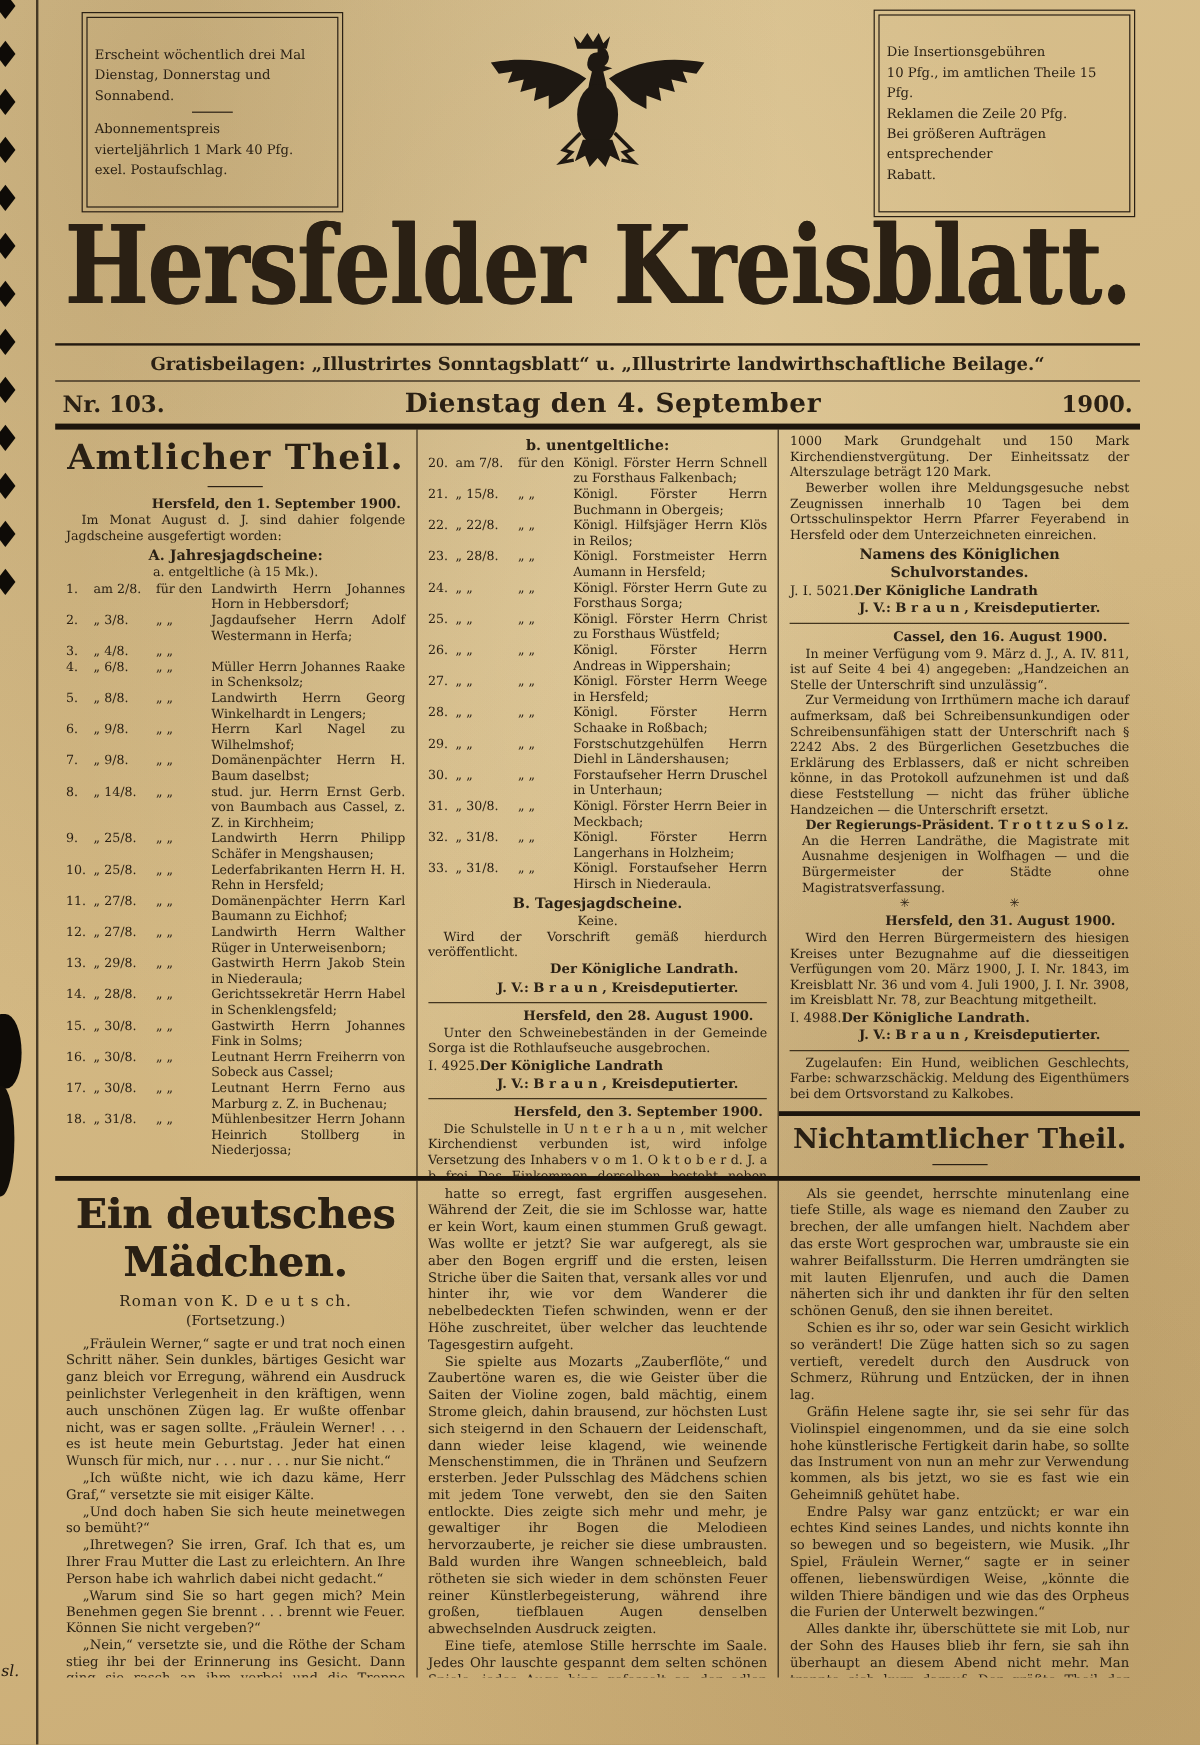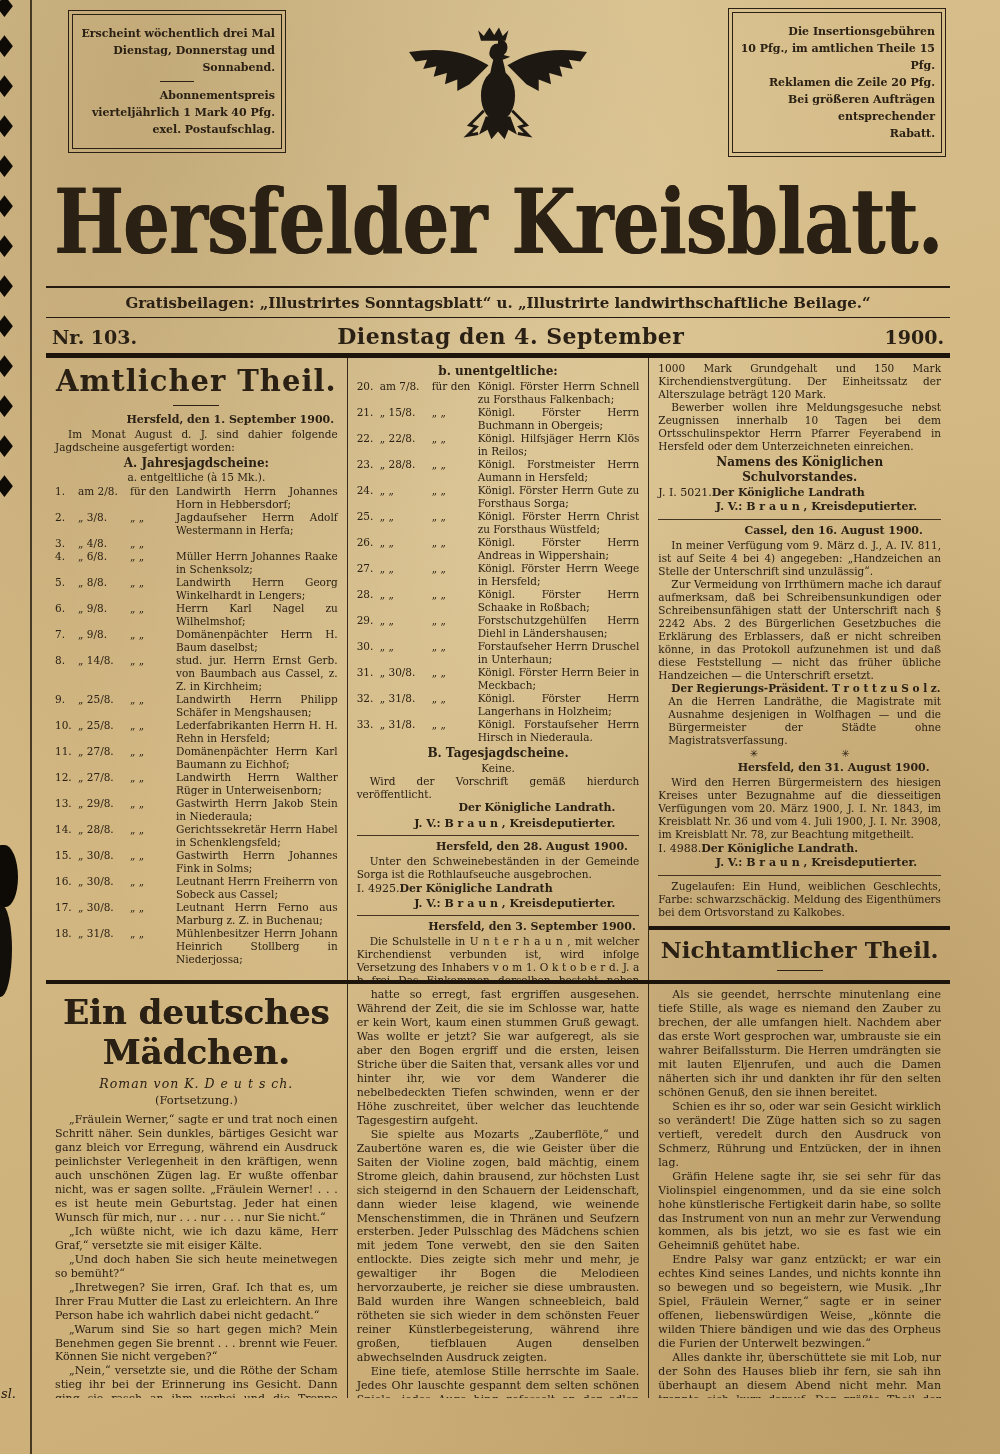--- a/index.html
+++ b/index.html
@@ -17,21 +17,21 @@
   .edge{position:absolute;left:0;top:0;width:30px;height:100%;}
   .edge .diam{position:absolute;left:-9px;font-size:30px;color:#0e0b07;line-height:1;}
   .edge .blob1{position:absolute;left:-8px;top:845px;width:26px;height:62px;background:#0e0b07;border-radius:40% 60% 55% 45%;}
   .edge .blob2{position:absolute;left:-10px;top:905px;width:22px;height:92px;background:#120e09;border-radius:45% 55% 60% 40%;}
   .edge .mark{position:absolute;left:1px;top:1386px;font-style:italic;font-size:13px;color:#241a10;}
   .foldline{position:absolute;left:30px;top:0;width:2px;height:100%;background:rgba(25,17,8,.75);}
 
   
   .hdr{position:relative;height:168px;}
   .hbox{position:absolute;top:12px;width:196px;border:1px solid #2a2014;outline:1px solid #2a2014;outline-offset:3px;
-    padding:10px 6px;text-align:right;font-size:11px;line-height:1.55;font-weight:700;}
+    padding:22px 6px;text-align:left;font-size:11px;line-height:1.55;font-weight:400;}
   .hbox.left{left:26px;top:14px;}
   .hbox.right{right:8px;top:12px;}
   .hbox .mini-div{width:34px;border-top:1px solid #2a2014;margin:5px auto;}
   .eagle{position:absolute;left:50%;top:18px;transform:translateX(-50%);}
 
   .masthead{text-align:center;font-size:74px;font-weight:700;letter-spacing:-1px;
     transform:scaleY(1.22);transform-origin:top center;height:118px;line-height:1.2;
     text-shadow:0.6px 0 0 currentColor;white-space:nowrap;}
   .subtitle{border-top:2.5px solid #241a10;border-bottom:1.3px solid #241a10;
     text-align:center;font-weight:700;font-size:15px;padding:6px 0 5px;}
@@ -60,21 +60,21 @@
   .sigrow{display:flex;justify-content:flex-start;font-size:11px;margin:1px 0;}
   .sigrow .r{padding-right:26px;font-weight:600;}
   .sigline{text-align:right;padding-right:8px;font-size:11px;font-weight:600;margin:0 16px 2px;}
   .notice-rule{border-top:1px solid rgba(40,28,12,.85);margin:5px 0 4px;}
   .stars{text-align:center;font-size:10px;letter-spacing:40px;padding-left:40px;line-height:1;margin:2px 0;}
   .thickrule{border-top:4px solid #1d150c;margin:7px -9px 6px;}
   h2.nichtamt{margin:3px 0 0;text-align:center;font-size:23px;font-weight:700;}
   h3.china{margin:4px 0 0;text-align:center;font-size:23px;font-weight:800;letter-spacing:2px;text-shadow:.6px 0 0 currentColor;}
 
   h2.feuill{margin:4px 0 0;text-align:center;font-size:34px;font-weight:700;text-shadow:.4px 0 0 currentColor;}
-  .byline{text-align:center;font-size:12.5px;margin:4px 0 2px;letter-spacing:1px;font-style:italic;}
+  .byline{text-align:center;font-size:12.5px;margin:4px 0 2px;letter-spacing:1px;}
   .fortsetzung{text-align:center;font-size:11.5px;margin:0 0 6px;}
   .fp{font-size:11px;line-height:1.27;text-align:justify;text-indent:14px;margin:0;}
 </style>
 </head>
 <body>
 
 <div class="page">
 
   <div class="edge">
     <span class="diam" style="top:-8px">♦</span>

